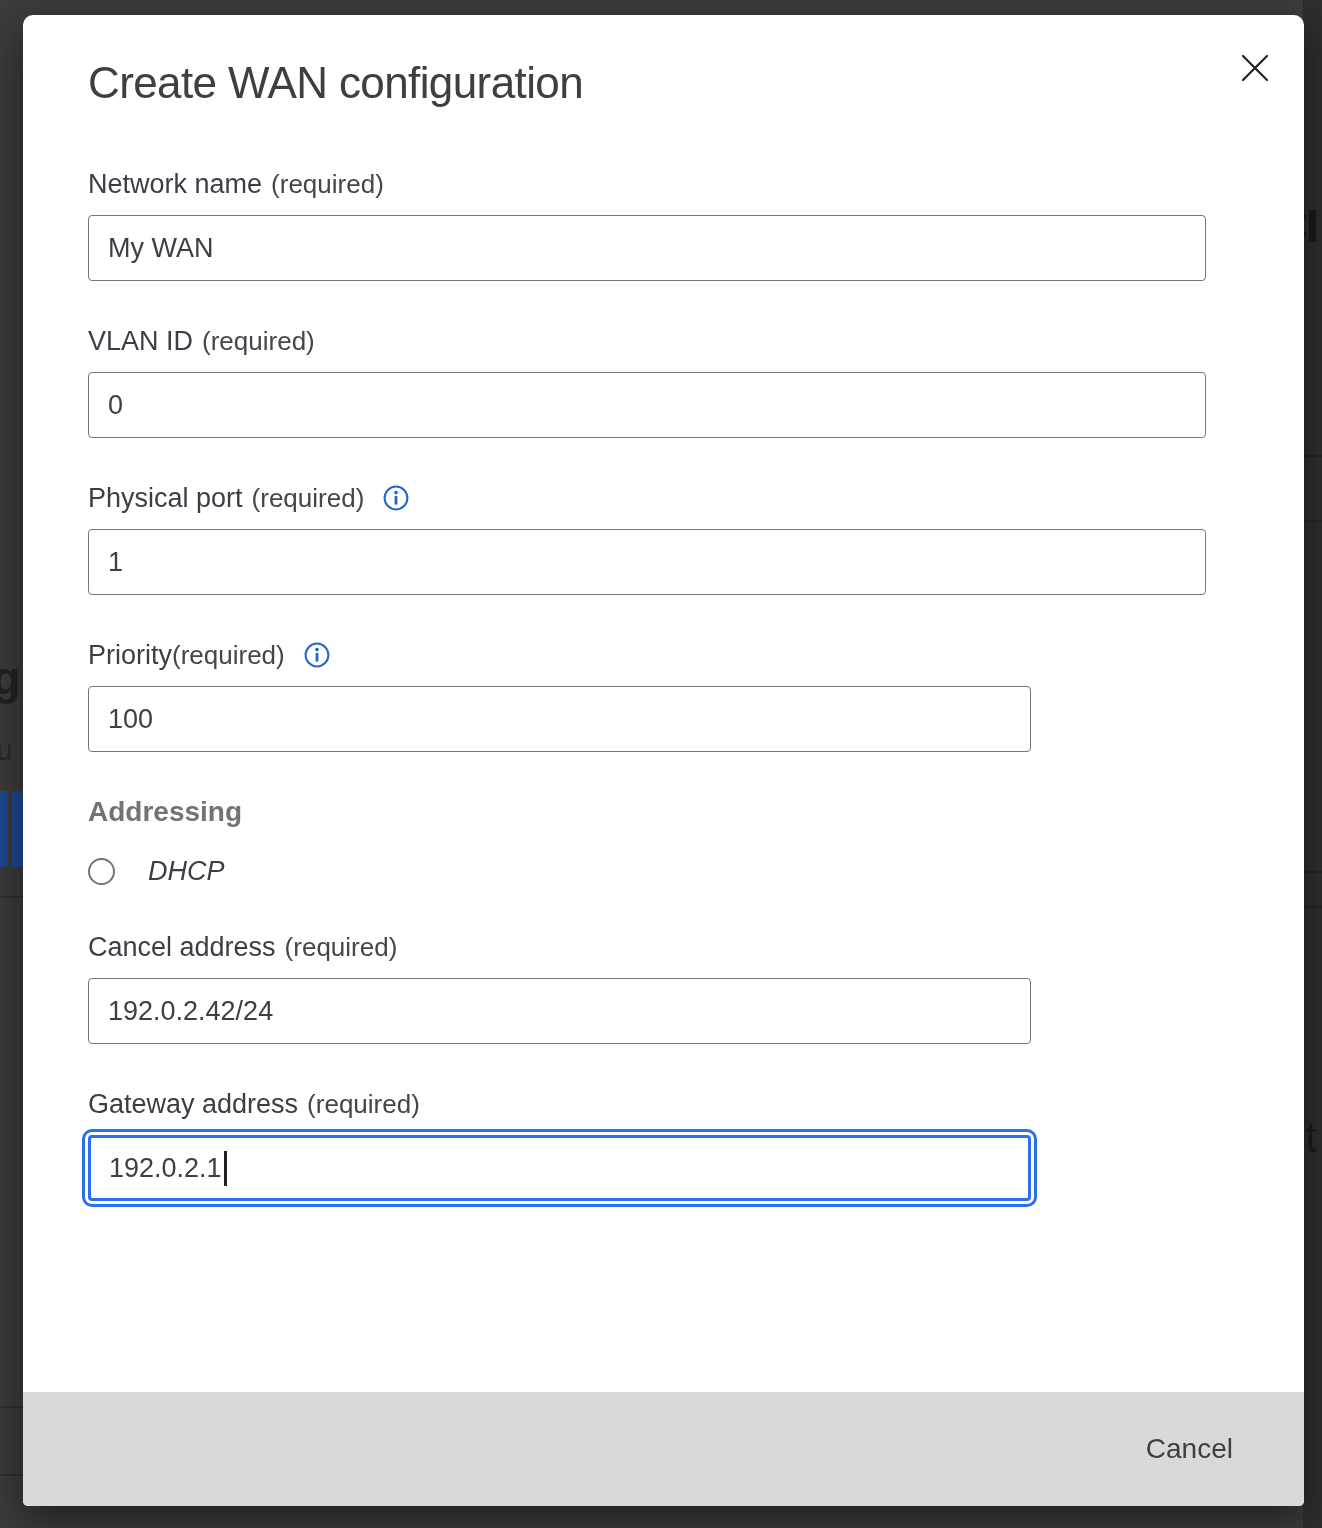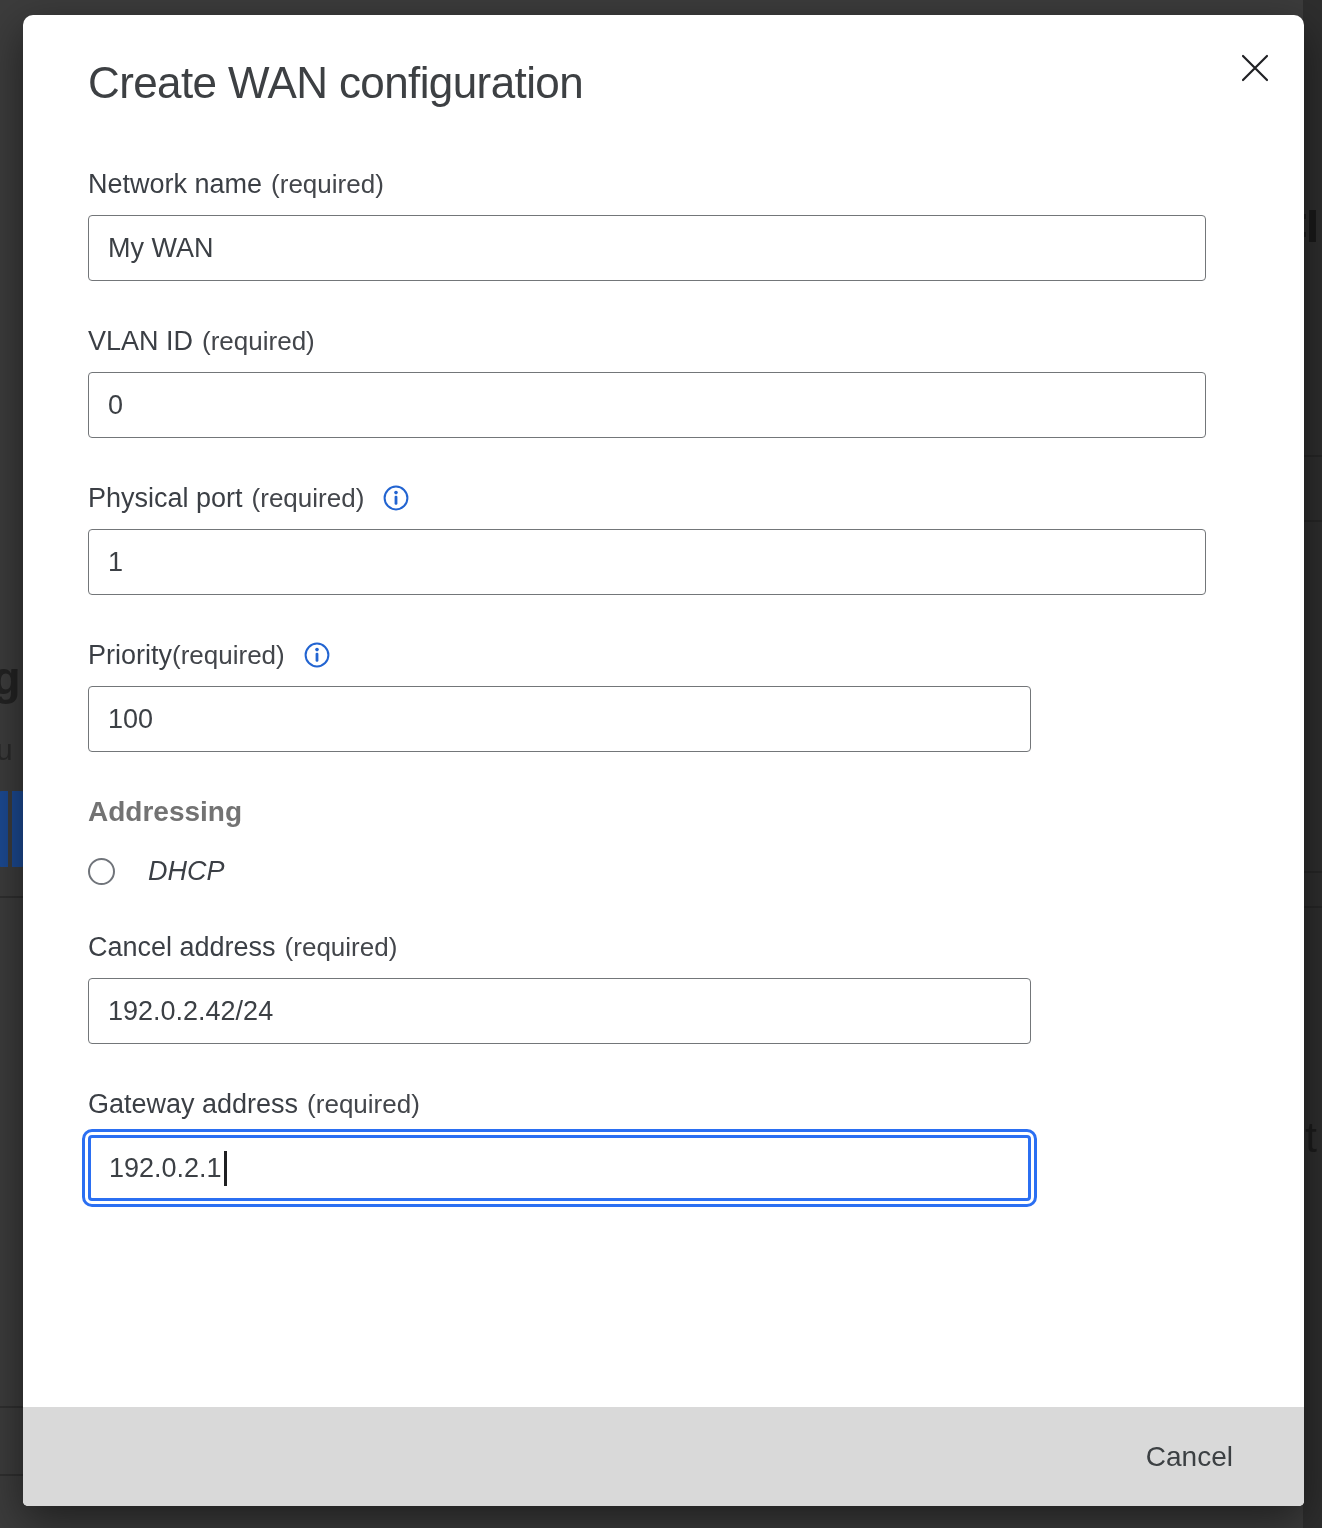--- a/index.html
+++ b/index.html
@@ -79,21 +79,21 @@
   }
   .radio-row.selected .radio { border-color:#44484e; }
   .radio-row.selected .radio::after {
     content:""; position:absolute; inset:3.5px; border-radius:50%;
     background:var(--selected_radio);
   }
   .radio-label { margin-left:33px; font-size:27px; color:#3b3f45;font-style:italic; }
   .radio-row.selected .radio-label { font-weight:700; }
 
   .footer {
-    position:absolute; left:0; right:0; bottom:0; height:99px;
+    position:absolute; left:0; right:0; bottom:0; height:114px;
     background:var(--footer_bg);
     display:flex; align-items:center; justify-content:flex-end;
     padding-right:67px; gap:50px;
   }
   .btn-cancel {
     background:none; border:none; font-size:28px; color:#3c4043;
     font-family:inherit; cursor:pointer; padding:8px 4px;
   }
   .btn-save {
     width:125px; height:66px; border:none; border-radius:8px;

